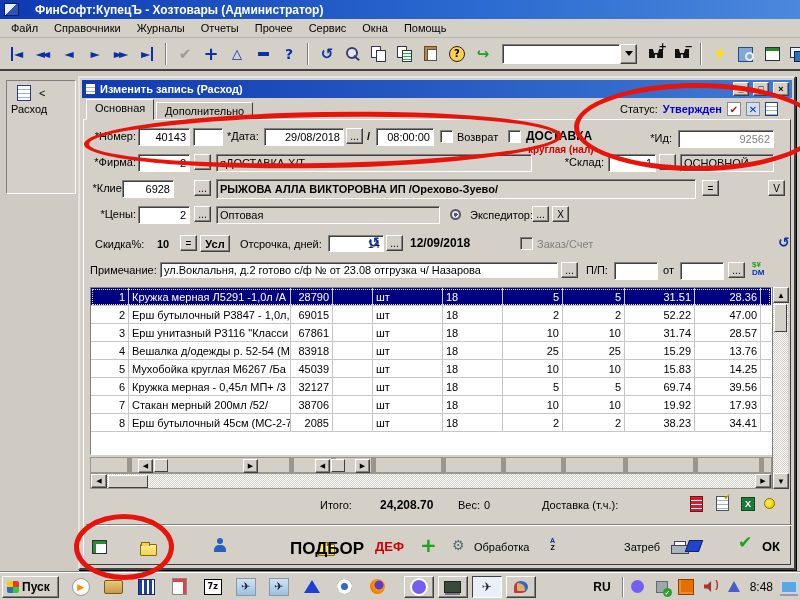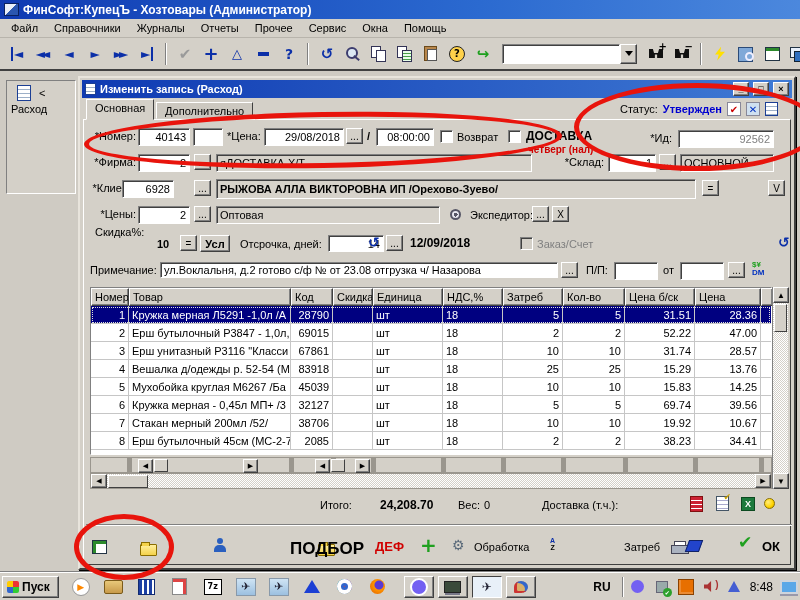--- a/index.html
+++ b/index.html
@@ -10,21 +10,21 @@
   .pressed{background:#e6e2da;border:1px solid;border-color:#404040 #fff #fff #404040;}
   .fld{background:#fff;border:1px solid;border-color:#808080 #fff #fff #808080;box-shadow:inset 1px 1px 0 #404040;padding:1px 3px;display:flex;align-items:center;overflow:hidden;white-space:nowrap;}
   .fld.ro{background:#d6d2ca;}
   .btn{background:#d4d0c8;border:1px solid;border-color:#fff #404040 #404040 #fff;box-shadow:inset -1px -1px 0 #808080;display:flex;align-items:center;justify-content:center;cursor:default;}
   .chk{width:13px;height:13px;background:#fff;border:1px solid;border-color:#808080 #fff #fff #808080;box-shadow:inset 1px 1px 0 #404040;}
   .chk.dis{background:#d4d0c8;}
   .abs{position:absolute;}
   .lbl{white-space:nowrap;}
   .b{font-weight:bold;}
   
-  .titlebar{position:absolute;left:0;top:0;width:800px;height:19px;background:linear-gradient(to right,#0f3ab2,#2b6ad0 60%,#4c88dd);display:flex;align-items:center;gap:4px;padding:0 4px;color:#fff;font-weight:bold;font-size:12px;}
+  .titlebar{position:absolute;left:0;top:0;width:800px;height:19px;background:linear-gradient(to right,#0f3ab2,#2b6ad0 60%,#4c88dd);display:flex;align-items:center;gap:16px;padding:0 4px;color:#fff;font-weight:bold;font-size:12px;}
   .applogo{width:15px;height:13px;background:linear-gradient(135deg,#e8eef8 48%,#2a56b0 48%);border:1px solid #09205e;}
   .menubar{position:absolute;left:0;top:19px;width:800px;height:19px;background:#d4d0c8;display:flex;align-items:center;gap:2px;padding:0 4px;border-bottom:1px solid #b8b4ac;}
   .menu-item{padding:2px 7px;}
   .toolbar{position:absolute;left:0;top:38px;width:800px;height:33px;background:#d4d0c8;border-bottom:2px solid #404040;display:flex;align-items:center;padding:0 4px;}
   .tbtn{width:24px;height:24px;background:#d4d0c8;border:1px solid #d4d0c8;display:inline-flex;align-items:center;justify-content:center;margin:0 1px;position:relative;}
   .tsep{width:2px;height:22px;margin:0 5px;border-left:1px solid #808080;border-right:1px solid #fff;}
   .combo{display:flex;align-items:center;margin:0 6px;}
   .combo input{width:118px;height:20px;border:1px solid;border-color:#808080 #fff #fff #808080;box-shadow:inset 1px 1px 0 #404040;padding:0 3px;font:11px "Liberation Sans",sans-serif;}
   .combo .drop{width:17px;height:20px;}
   .tri-d{width:0;height:0;border-left:4px solid transparent;border-right:4px solid transparent;border-top:5px solid #000;}
@@ -289,30 +289,30 @@
       <span class="statusline">Утвержден</span>
       <span class="ic-statcheck">✔</span>
       <span class="ic-statx">✕</span>
       <span class="ic-doc" style="width:13px;height:14px;"></span>
     </div>
 
     
     <div class="abs" style="left:8px;top:52px;width:48px;text-align:right;">*Номер:</div>
     <div class="fld abs" style="left:58px;top:50px;width:52px;height:18px;justify-content:flex-end;">40143</div>
     <div class="fld abs" style="left:113px;top:50px;width:30px;height:18px;"></div>
-    <div class="abs" style="left:147px;top:52px;">*Цена:</div>
+    <div class="abs" style="left:147px;top:52px;">*Дата:</div>
     <div class="fld abs" style="left:184px;top:50px;width:80px;height:18px;justify-content:flex-end;">29/08/2018</div>
     <div class="btn abs mini" style="left:266px;top:50px;">...</div>
     <div class="abs b" style="left:287px;top:52px;">/</div>
     <div class="fld abs" style="left:296px;top:50px;width:58px;height:18px;justify-content:flex-end;">08:00:00</div>
     <div class="chk abs" style="left:360px;top:52px;"></div>
     <div class="abs" style="left:377px;top:53px;">Возврат</div>
     <div class="chk abs" style="left:428px;top:52px;"></div>
     <div class="abs b" style="left:446px;top:51px;font-size:12px;">ДОСТАВКА</div>
-    <div class="abs note-red" style="left:448px;top:66px;">четверг (нал)</div>
+    <div class="abs note-red" style="left:448px;top:66px;">круглая (нал)</div>
     <div class="abs" style="left:540px;top:54px;width:52px;text-align:right;">*Ид:</div>
     <div class="fld abs" style="left:598px;top:52px;width:96px;height:18px;justify-content:flex-end;color:#808080;">92562</div>
 
     
     <div class="abs" style="left:8px;top:78px;width:48px;text-align:right;">*Фирма:</div>
     <div class="fld abs" style="left:58px;top:76px;width:52px;height:18px;justify-content:flex-end;">2</div>
     <div class="btn abs mini" style="left:114px;top:76px;">...</div>
     <div class="fld ro abs" style="left:136px;top:76px;width:316px;height:18px;">яДОСТАВКА-Х/Т</div>
     <div class="abs" style="left:478px;top:78px;width:46px;text-align:right;">*Склад:</div>
     <div class="fld abs" style="left:528px;top:76px;width:48px;height:18px;justify-content:flex-end;">1</div>
@@ -331,21 +331,21 @@
     <div class="abs" style="left:8px;top:130px;width:48px;text-align:right;">*Цены:</div>
     <div class="fld abs" style="left:58px;top:128px;width:52px;height:18px;justify-content:flex-end;">2</div>
     <div class="btn abs mini" style="left:114px;top:128px;">...</div>
     <div class="fld ro abs" style="left:136px;top:128px;width:224px;height:18px;">Оптовая</div>
     <span class="ic-globe abs" style="left:370px;top:131px;"></span>
     <div class="abs" style="left:390px;top:131px;">Экспедитор:</div>
     <div class="btn abs mini" style="left:452px;top:128px;">...</div>
     <div class="btn abs mini" style="left:472px;top:128px;">X</div>
 
     
-    <div class="abs" style="left:15px;top:148px;">Скидка%:</div>
+    <div class="abs" style="left:15px;top:160px;">Скидка%:</div>
     <div class="abs b" style="left:77px;top:160px;">10</div>
     <div class="btn abs mini" style="left:100px;top:157px;">=</div>
     <div class="btn abs" style="left:120px;top:157px;width:30px;height:17px;font-weight:bold;">Усл</div>
     <div class="abs" style="left:160px;top:160px;">Отсрочка, дней:</div>
     <div class="fld abs" style="left:248px;top:157px;width:56px;height:17px;justify-content:flex-end;">14</div>
     <span class="ic-refresh abs" style="left:288px;top:156px;">↺</span>
     <div class="btn abs mini" style="left:306px;top:157px;">...</div>
     <div class="abs b" style="left:330px;top:158px;font-size:12px;">12/09/2018</div>
     <div class="chk dis abs" style="left:440px;top:159px;"></div>
     <div class="abs" style="left:457px;top:160px;color:#808080;">Заказ/Счет</div>
@@ -360,33 +360,20 @@
     <div class="abs" style="left:583px;top:186px;">от</div>
     <div class="fld abs" style="left:600px;top:184px;width:44px;height:18px;"></div>
     <div class="btn abs mini" style="left:648px;top:184px;">...</div>
     <span class="dmicon abs" style="left:672px;top:183px;">
         <span class="t">$¥</span>
         <span class="m">DM</span>
       </span>
 
     
     <div class="grid" style="left:10px;top:209px;width:682px;height:168px;">
-      <div class="gth" id="grid-head">
-          <div class="th" style="width: 38px;">Номер</div>
-          <div class="th" style="width: 162px;">Товар</div>
-          <div class="th" style="width: 42px;">Код</div>
-          <div class="th" style="width: 40px;">Скидка</div>
-          <div class="th" style="width: 70px;">Единица</div>
-          <div class="th" style="width: 60px;">НДС,%</div>
-          <div class="th" style="width: 60px;">Затреб</div>
-          <div class="th" style="width: 62px;">Кол-во</div>
-          <div class="th" style="width: 70px;">Цена б/ск</div>
-          <div class="th" style="width: 66px;">Цена</div>
-          <div class="th" style="width: 12px;"></div>
-        </div>
       <div id="grid-body">
           <div class="tr sel">
             <div class="td r" style="width: 38px;">1</div>
             <div class="td" style="width: 162px;">Кружка мерная Л5291 -1,0л /А</div>
             <div class="td r" style="width: 42px;">28790</div>
             <div class="td" style="width: 40px;"></div>
             <div class="td" style="width: 70px;">шт</div>
             <div class="td" style="width: 60px;">18</div>
             <div class="td r" style="width: 60px;">5</div>
             <div class="td r" style="width: 62px;">5</div>
@@ -456,21 +443,21 @@
           <div class="tr">
             <div class="td r" style="width: 38px;">7</div>
             <div class="td" style="width: 162px;">Стакан мерный 200мл /52/</div>
             <div class="td r" style="width: 42px;">38706</div>
             <div class="td" style="width: 40px;"></div>
             <div class="td" style="width: 70px;">шт</div>
             <div class="td" style="width: 60px;">18</div>
             <div class="td r" style="width: 60px;">10</div>
             <div class="td r" style="width: 62px;">10</div>
             <div class="td r" style="width: 70px;">19.92</div>
-            <div class="td r" style="width: 66px;">10.67</div>
+            <div class="td r" style="width: 66px;">17.93</div>
           </div>
           <div class="tr">
             <div class="td r" style="width: 38px;">8</div>
             <div class="td" style="width: 162px;">Ерш бутылочный 45см (МС-2-7</div>
             <div class="td r" style="width: 42px;">2085</div>
             <div class="td" style="width: 40px;"></div>
             <div class="td" style="width: 70px;">шт</div>
             <div class="td" style="width: 60px;">18</div>
             <div class="td r" style="width: 60px;">2</div>
             <div class="td r" style="width: 62px;">2</div>

